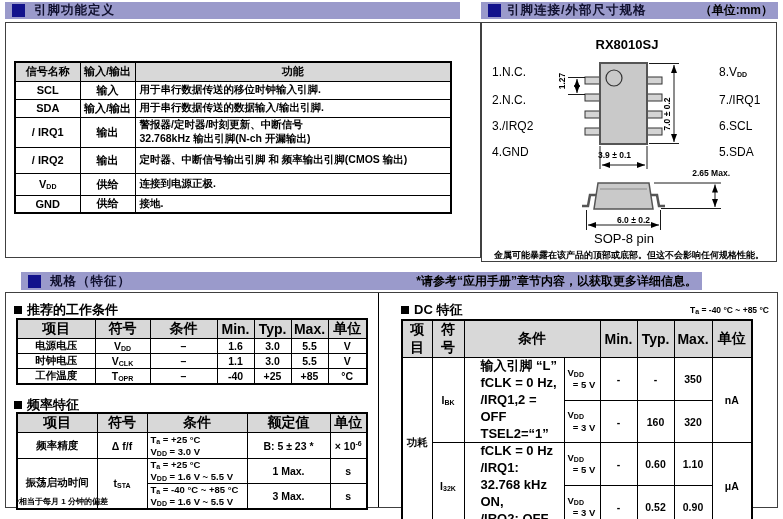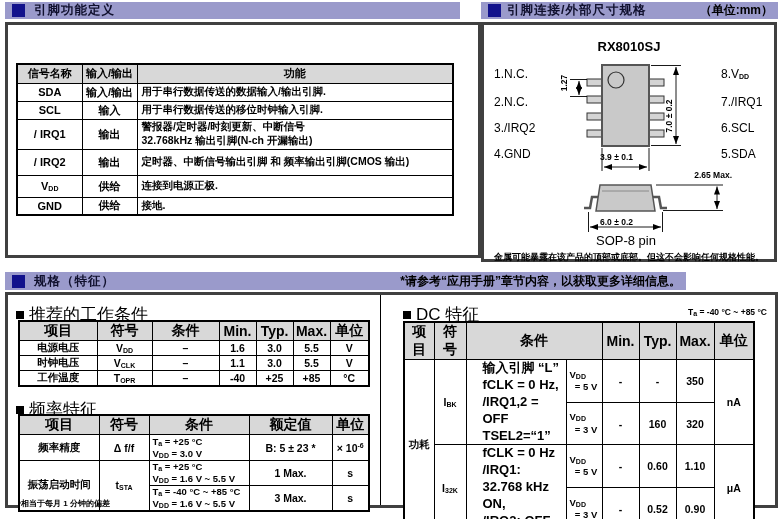--- a/index.html
+++ b/index.html
@@ -6,21 +6,21 @@
   html,body{width:783px;height:519px;background:#fff}
   body{font-family:"Liberation Sans","DejaVu Sans",sans-serif;color:#000;position:relative;overflow:hidden}
   .page{position:absolute;inset:0;background:#fff}
 
   
   .bar{position:absolute;height:17px;background:var(--bar-bg,#9a9acb);display:flex;align-items:center;padding:0 5px}
   .bar-sq{width:13px;height:13px;background:var(--bar-sq,#12128c);flex:0 0 auto;margin-left:2px}
   .bar-title{font-size:12.5px;font-weight:bold;color:#10102e;margin-left:9px;letter-spacing:1px;white-space:nowrap}
   .bar-note{font-size:12px;font-weight:bold;color:#000;margin-left:auto;white-space:nowrap}
 
-  .box{position:absolute;border:3px solid #404040;background:#fff}
+  .box{position:absolute;border:1px solid #404040;background:#fff}
 
   
   .tbl{border-collapse:collapse;table-layout:fixed;border:2px solid #000;background:#fff}
   .tbl th,.tbl td{border:1px solid #000;font-weight:bold;text-align:center;vertical-align:middle;overflow:hidden;padding:0 2px}
   .tbl th{background:var(--hdr-bg,#d8d8d8);font-size:14px}
   .tbl td{font-size:10.5px}
   td.lft{text-align:left;padding-left:4px;white-space:pre-line;line-height:1.3}
 
   
   .pin-tbl{position:absolute;left:8px;top:38px;width:436px}
@@ -35,21 +35,21 @@
   .pinlbl{font-size:12px}
   .dimlbl{font-size:8.5px;font-weight:bold}
   .rot{transform:rotate(-90deg);transform-origin:center center;text-align:center}
   .pkg-cap{font-size:13px;text-align:center}
   .pkg-note{position:absolute;left:6px;right:6px;top:226px;text-align:center;font-size:9px;font-weight:bold}
 
   
   .vdiv{position:absolute;left:372px;top:0;width:1px;height:100%;background:#000}
   .sec-title{position:absolute;display:flex;align-items:center;gap:5px}
   .sec-bullet{width:8px;height:8px;background:#000;flex:0 0 auto}
-  .sec-label{font-size:17px;font-weight:normal;white-space:nowrap}
+  .sec-label{font-size:13px;font-weight:bold;white-space:nowrap}
   .bbox-abs{position:absolute}
   .footnote{font-size:8px;font-weight:bold}
   .temp-note{font-size:8.5px;font-weight:bold}
 
   .rec-tbl{position:absolute;left:10px;top:25px;width:350px}
   .freq-tbl{position:absolute;left:10px;top:119px;width:350px}
   .freq-tbl td.cond{text-align:left;padding-left:3px;font-size:9.5px;line-height:1.25}
   .dc-tbl{position:absolute;left:395px;top:26px;width:350px}
   .dc-tbl td.cond{text-align:left;padding-left:16px;white-space:pre-line;font-size:13px;line-height:1.3}
   .dc-tbl td.vddcell{text-align:left;padding-left:3px;font-size:9.5px;line-height:1.3}
@@ -73,28 +73,28 @@
           <col style="width:55px">
           <col style="width:316px">
         </colgroup>
       <tbody>
           <tr style="height:19px">
         <th>信号名称</th>
         <th>输入/输出</th>
         <th>功能</th>
       </tr>
       <tr style="height:18px">
+        <td><span>SCL</span></td>
+        <td>输入</td>
+        <td class="lft">用于串行数据传送的移位时钟输入引脚.</td>
+      </tr>
+      <tr style="height:18px">
         <td><span>SDA</span></td>
         <td>输入/输出</td>
         <td class="lft">用于串行数据传送的数据输入/输出引脚.</td>
-      </tr>
-      <tr style="height:18px">
-        <td><span>SCL</span></td>
-        <td>输入</td>
-        <td class="lft">用于串行数据传送的移位时钟输入引脚.</td>
       </tr>
       <tr style="height:30px">
         <td><span>/ IRQ1</span></td>
         <td>输出</td>
         <td class="lft">警报器/定时器/时刻更新、中断信号
 32.768kHz 输出引脚(N-ch 开漏输出)</td>
       </tr>
       <tr style="height:26px">
         <td><span>/ IRQ2</span></td>
         <td>输出</td>
@@ -186,27 +186,27 @@
 
     <div class="pkg-abs pinlbl" style="left:237px;top:42px"><span>8.V</span><sub>DD</sub></div>
     <div class="pkg-abs pinlbl" style="left:237px;top:70px"><span>7./IRQ1</span></div>
     <div class="pkg-abs pinlbl" style="left:237px;top:96px"><span>6.SCL</span></div>
     <div class="pkg-abs pinlbl" style="left:237px;top:122px"><span>5.SDA</span></div>
 
     <div class="pkg-abs dimlbl rot" style="left:66px;top:53px;width:28px">1.27</div>
     <div class="pkg-abs dimlbl rot" style="left:160px;top:86px;width:50px">7.0 ± 0.2</div>
     <div class="pkg-abs dimlbl" style="left:116px;top:127px;width:52px;text-align:left">3.9 ± 0.1</div>
     <div class="pkg-abs dimlbl" style="left:200px;top:145px;width:48px;text-align:right">2.65 Max.</div>
-    <div class="pkg-abs dimlbl" style="left:116px;top:192px;width:52px;text-align:left">6.0 ± 0.2</div>
+    <div class="pkg-abs dimlbl" style="left:116px;top:192px;width:52px;text-align:right">6.0 ± 0.2</div>
 
     <div class="pkg-abs pkg-cap" style="left:103px;top:208px;width:78px">SOP-8 pin</div>
     <div class="pkg-note">金属可能暴露在该产品的顶部或底部。但这不会影响任何规格性能。</div>
   </div>
 
-  <div class="bar" style="left:5px;top:272px;width:681px;height:18px">
+  <div class="bar" style="left:21px;top:272px;width:681px;height:18px">
     <span class="bar-sq"></span>
     <span class="bar-title">规格（特征）</span>
     <span class="bar-note">*请参考“应用手册”章节内容，以获取更多详细信息。</span>
   </div>
 
   <div class="box" style="left:5px;top:292px;width:773px;height:216px">
     <div class="vdiv"></div>
 
     <div class="sec-title" style="left:8px;top:8px">
       <span class="sec-bullet"></span>

